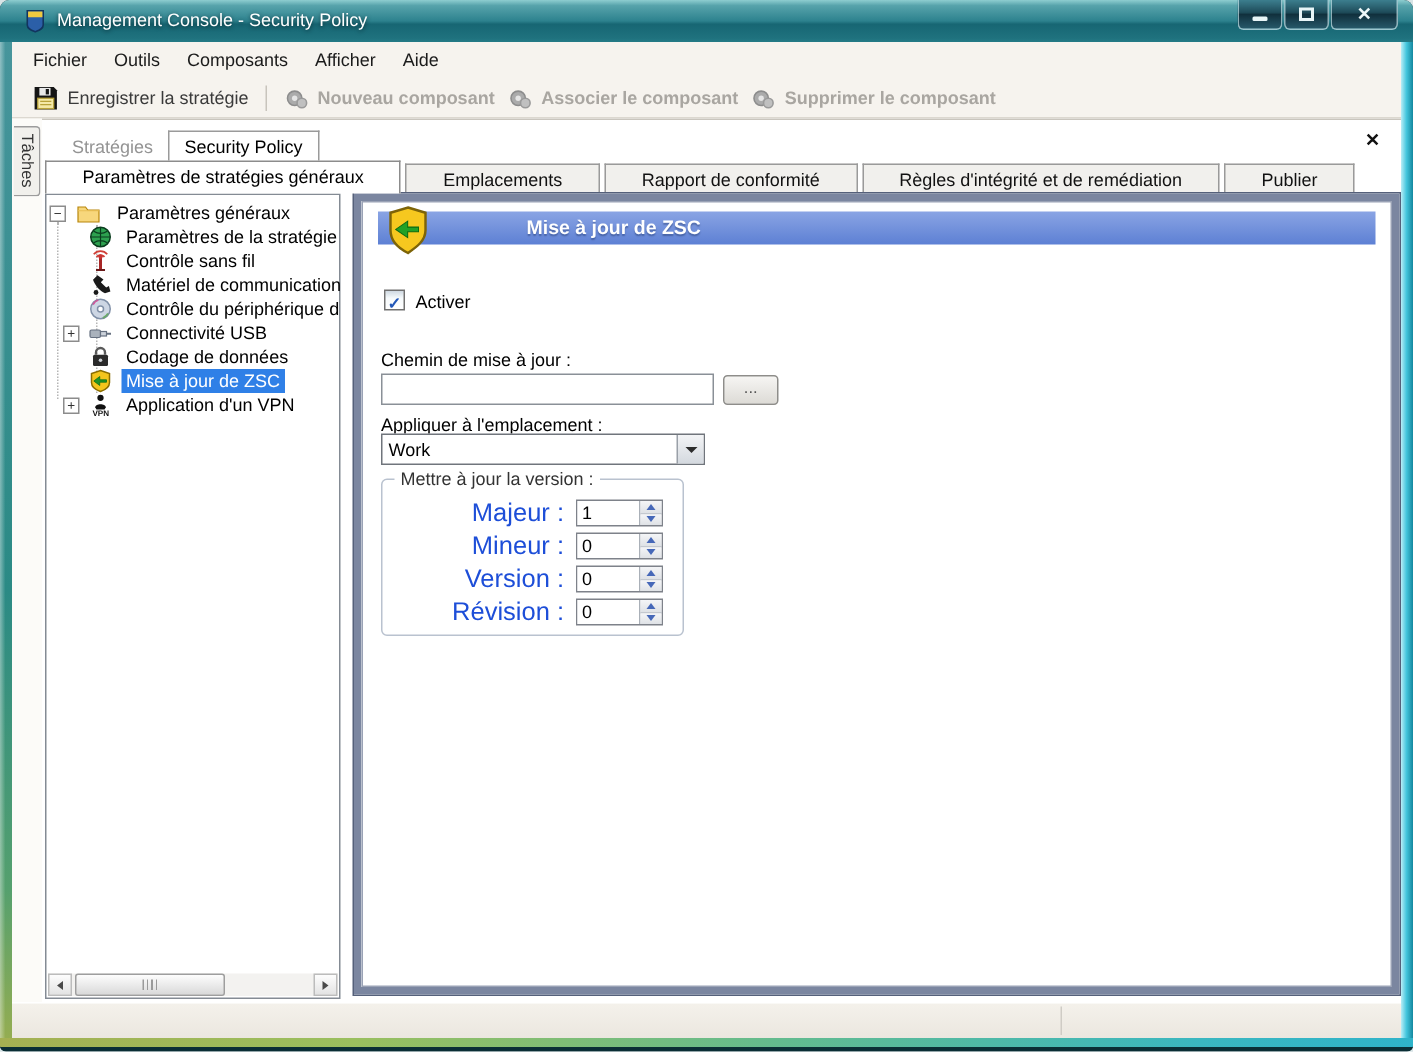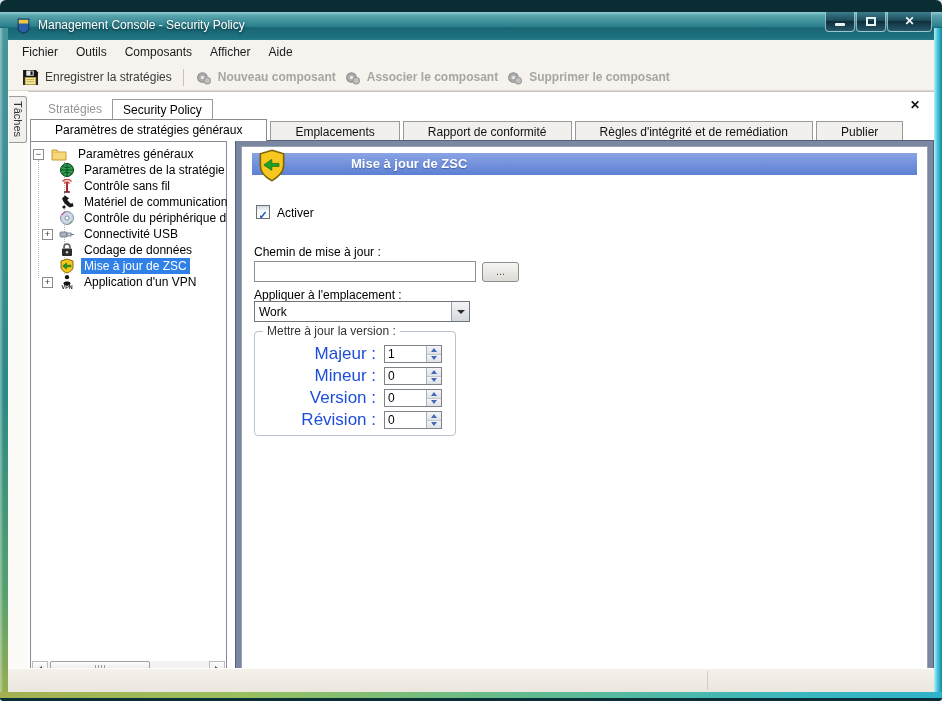--- a/index.html
+++ b/index.html
@@ -1,20 +1,20 @@
 <!DOCTYPE html>
 <html><head>
 <meta charset="utf-8">
 <style>
   html,body{margin:0;padding:0;background:#d8e4e6;}
   *{box-sizing:border-box;font-family:"Liberation Sans",sans-serif;-webkit-font-smoothing:antialiased;}
   .window{position:relative;width:942px;height:701px;background:#0a2d33;border-radius:6px 6px 4px 4px;overflow:hidden;}
 
   
-  .titlebar{position:absolute;left:0;top:12px;width:100%;height:32px;
+  .titlebar{position:absolute;left:0;top:0;width:100%;height:32px;
     background:linear-gradient(180deg,#8ecdd0 0%,#57a3ab 12%,#2d828e 45%,#176673 52%,#1f727e 82%,#2a8590 100%);
     border-bottom:1px solid #0f4d57;}
   .title-icon{position:absolute;left:15px;top:5px;width:17px;height:17px;}
   .title-text{position:absolute;left:38px;top:0;line-height:27px;font-size:12px;color:#fff;text-shadow:0 1px 3px rgba(0,20,25,.75);}
   .winbtns{position:absolute;right:10px;top:0;display:flex;}
   .winbtn{height:20px;margin-left:1px;border:1px solid rgba(210,240,245,.65);border-top:none;border-radius:0 0 4px 4px;
     background:linear-gradient(180deg,#3c7e8e 0%,#1d4a58 45%,#102f3c 50%,#27596a 100%);
     display:flex;align-items:flex-start;justify-content:center;cursor:default;}
   .winbtn.min{width:30px;}.winbtn.max{width:30px;}.winbtn.close{width:45px;}
   .glyph-min{display:block;width:10px;height:3px;background:#e8f5f7;margin-top:11px;border-radius:1px;}
@@ -23,39 +23,39 @@
 
   .frame-left{position:absolute;left:0;top:28px;width:8px;bottom:9px;
     background:linear-gradient(90deg,rgba(255,255,255,.4),rgba(255,255,255,0) 45%),linear-gradient(180deg,#47959c 0%,#2b8a85 55%,#55a06e 85%,#94ad52 100%);}
   .frame-right{position:absolute;right:0;top:28px;width:8px;bottom:9px;
     background:linear-gradient(90deg,#b9eef7 0%,#45c6dd 45%,#14889f 100%);}
   .frame-bottom{position:absolute;left:0;bottom:0;width:100%;height:9px;
     background:linear-gradient(90deg,#a4b052 0%,#9abf5e 25%,#63bb8e 55%,#3ab7c0 85%,#2fb3c9 100%);
     border-bottom:3px solid #0a2e35;}
 
   
-  .app{position:absolute;left:8px;top:28px;right:8px;bottom:9px;background:#f6f3ee;margin-top:12px;}
+  .app{position:absolute;left:8px;top:28px;right:8px;bottom:9px;background:#f6f3ee;}
 
   .menubar{position:absolute;left:0;top:0;right:0;height:24px;display:flex;align-items:center;padding-left:5px;}
   .menu-item{padding:3px 9px;font-size:12px;color:#1b1b1b;cursor:default;}
 
   .toolbar{position:absolute;left:0;top:24px;right:0;height:27px;display:flex;align-items:center;padding-left:10px;border-bottom:1px solid #dcd8d0;}
   .tb-item{display:flex;align-items:center;font-size:12px;color:#3a3a3a;padding:2px 4px;}
   .tb-item .ticn{width:17px;height:17px;margin-right:6px;}
   .tb-item.disabled{color:#a9a6a1;font-weight:bold;}
   .tb-sep{width:1px;height:17px;background:#c8c4bc;margin:0 7px;}
 
   .gutter{position:absolute;left:0;top:51px;width:20px;bottom:24px;background:#fcfbf8;}
   .side-tab{position:absolute;left:1px;top:56px;width:18px;height:47px;background:#f1f0ec;border:1px solid #9c9c9c;border-left:none;border-radius:0 3px 3px 0;
     display:flex;align-items:center;justify-content:center;}
   .side-tab span{writing-mode:vertical-rl;font-size:11px;color:#333;}
 
   .doc{position:absolute;left:20px;top:51px;right:0;bottom:24px;background:#ffffff;border-top:1px solid #c9c5bd;}
 
-  .doctabs{position:absolute;left:10px;top:7px;display:flex;align-items:flex-start;height:22px;}
+  .doctabs{position:absolute;left:10px;top:7px;display:flex;align-items:center;height:22px;}
   .doctab{font-size:12px;padding:3px 10px 4px;cursor:default;}
   .doctab.inactive{color:#949494;}
   .doctab.active{color:#000;background:#fff;border:1px solid #9a9a9a;border-bottom:none;}
   .view-close{position:absolute;right:14px;top:6px;font-size:12px;font-weight:bold;color:#111;cursor:default;}
 
   .sectabs{position:absolute;left:2px;top:27px;display:flex;align-items:flex-end;height:22px;gap:3px;}
   .sectab{font-size:12px;padding:3px 24px;cursor:default;white-space:nowrap;}
   .sectab.active{background:#fff;border:1px solid #8c8c8c;border-bottom:none;height:22px;z-index:2;}
   .sectab.inactive{background:#f1f0ed;border:1px solid #9a9a9a;border-bottom:none;height:20px;color:#111;}
 
@@ -157,21 +157,21 @@
 
     <div class="toolbar">
       <div class="tb-item">
         <svg class="ticn" viewBox="0 0 16 16">
           <path d="M1 1h12l2 2v12H1z" fill="#151515"></path>
           <rect x="4" y="1.5" width="7" height="4.8" fill="#e9e9e9"></rect>
           <rect x="8" y="2.2" width="2" height="3.4" fill="#151515"></rect>
           <rect x="3" y="8" width="10" height="6.5" fill="#f5e9a8" stroke="#b9a23a" stroke-width=".8"></rect>
           <path d="M4.5 10h7M4.5 12h7" stroke="#b9a23a" stroke-width=".8"></path>
         </svg>
-        <span>Enregistrer la stratégies</span>
+        <span>Enregistrer la stratégie</span>
       </div>
       <div class="tb-sep"></div>
       <div class="tb-item disabled">
         <svg class="ticn" viewBox="0 0 16 16">
           <circle cx="7" cy="8" r="4.5" fill="#ababab" stroke="#8d8d8d"></circle>
             <circle cx="7" cy="8" r="1.7" fill="#e5e5e5"></circle>
           <circle cx="11.5" cy="11" r="3" fill="#c0c0c0" stroke="#9a9a9a"></circle>
         </svg>
         <span>Nouveau composant</span>
       </div>

